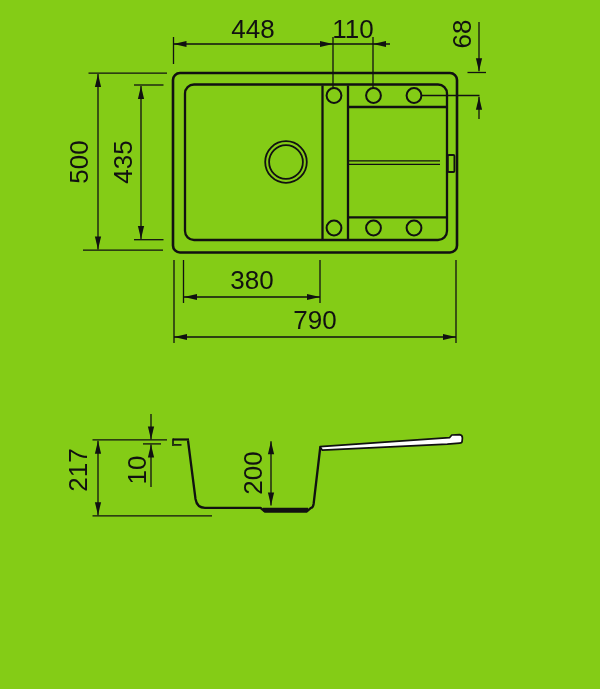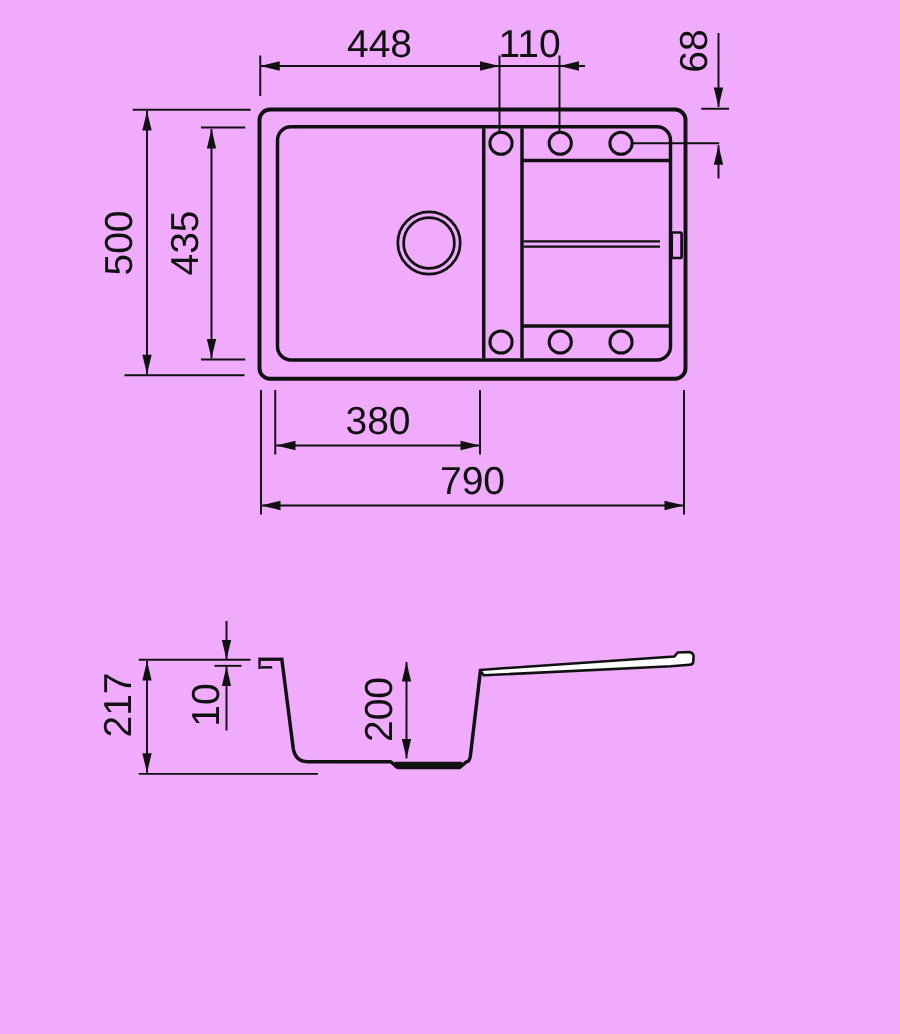--- a/index.html
+++ b/index.html
@@ -4,21 +4,21 @@
 <style>
   html, body {
     margin: 0;
     padding: 0;
     background: #ffffff;
   }
   .canvas {
     position: relative;
     width: 600px;
     height: 689px;
-    background: #f0abfc;
+    background: #84cc16;
     overflow: hidden;
   }
   svg text {
     font-family: "Liberation Sans", "DejaVu Sans", sans-serif;
     font-size: 26px;
     fill: #111111;
     text-anchor: middle;
   }
   .thick  { stroke: #111111; stroke-width: 2.6; fill: none; }
   .mid    { stroke: #111111; stroke-width: 2.3; fill: none; }

